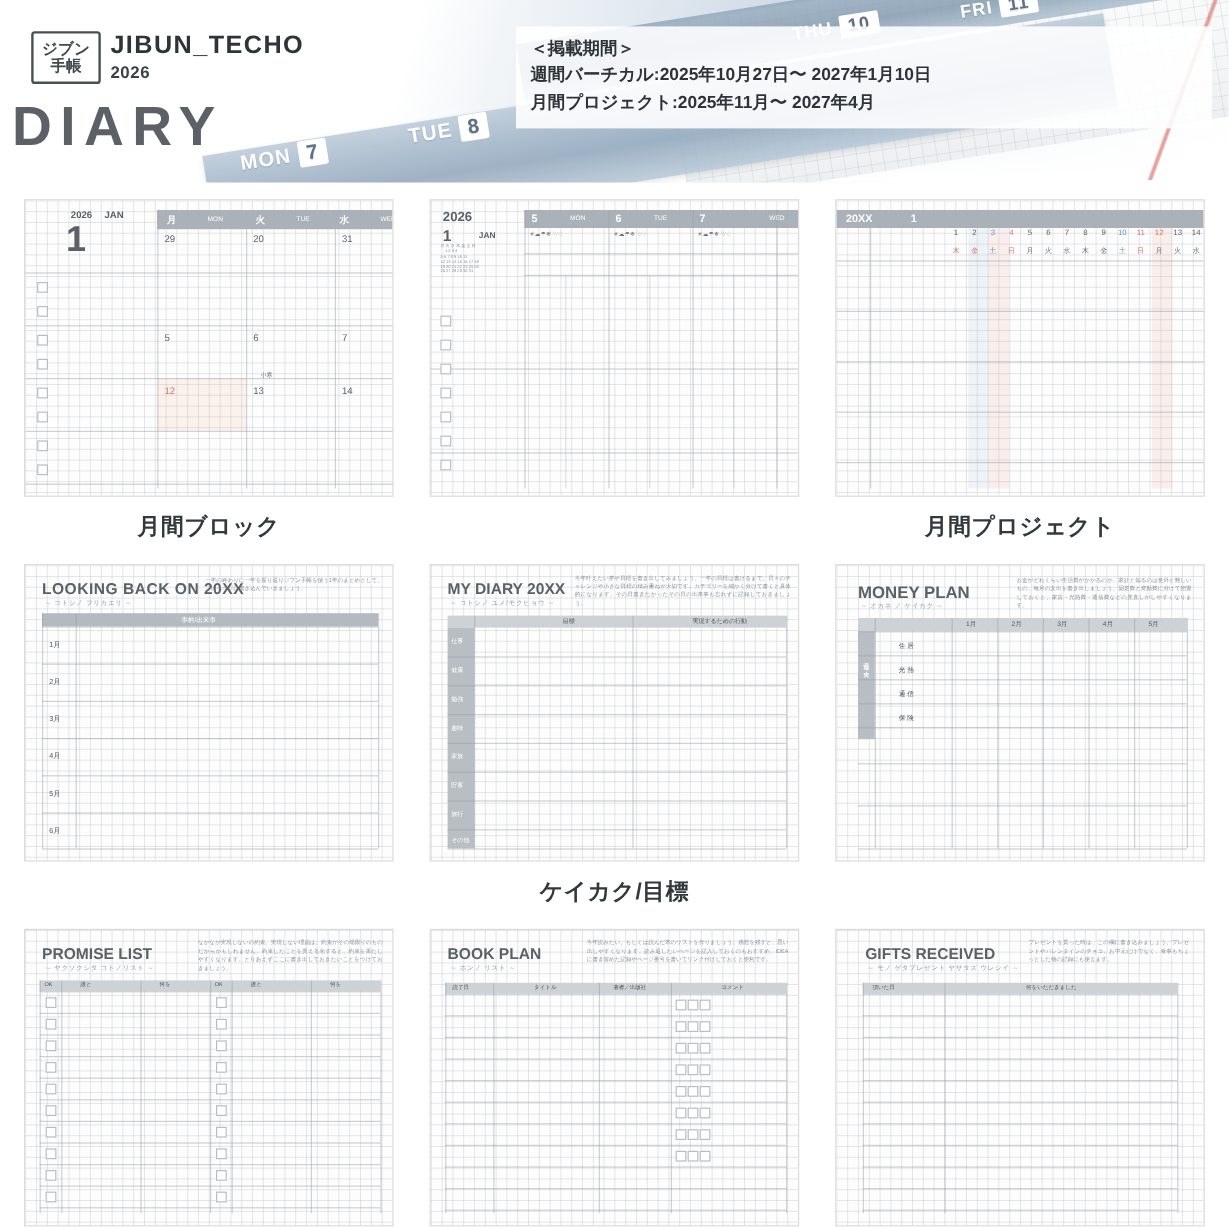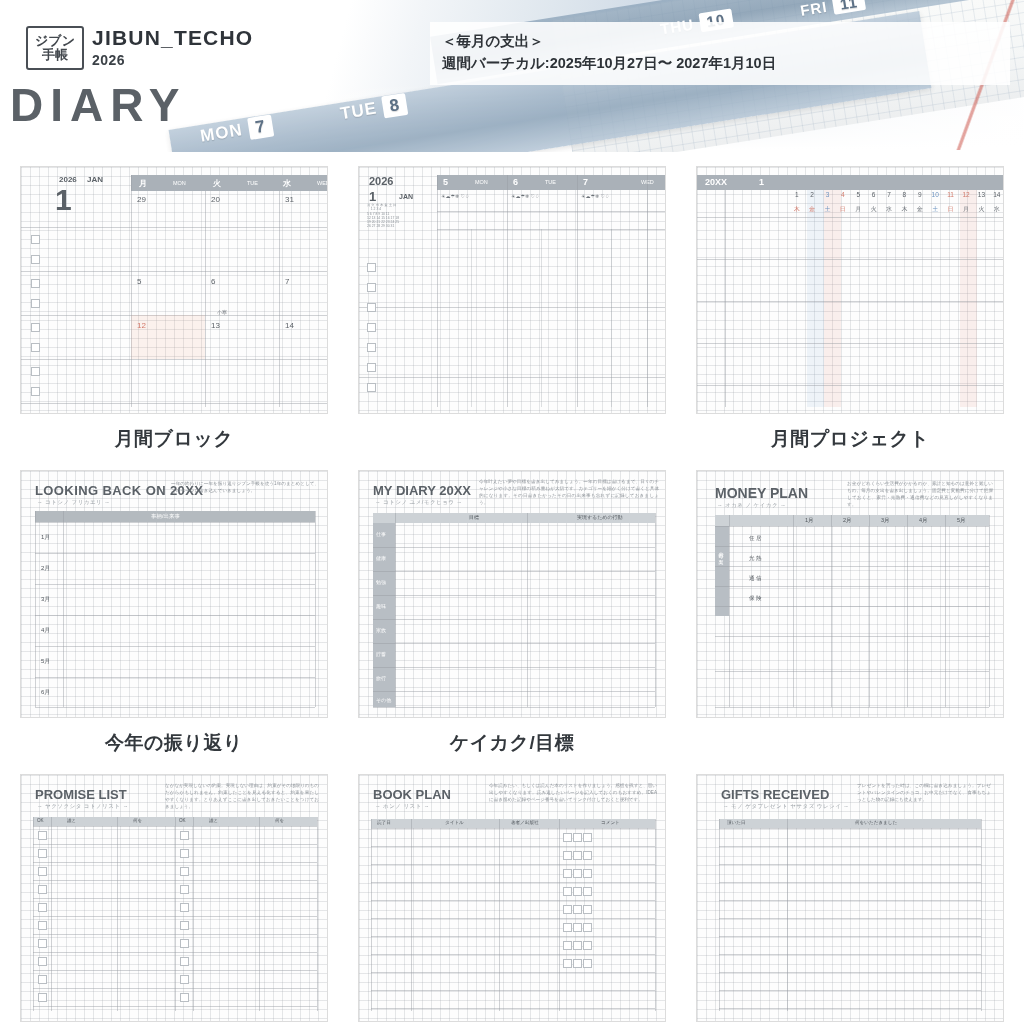--- a/index.html
+++ b/index.html
@@ -191,22 +191,23 @@
     <span>ジブン</span>
     <span>手帳</span>
   </div>
   <div class="brand">
     <div class="brand-name">JIBUN_TECHO</div>
     <div class="brand-year">2026</div>
   </div>
   <div class="diary-title">DIARY</div>
 
   <div class="notice">
-    <span class="nl">＜毎月の支出＞</span>
+    <span class="nl">＜掲載期間＞</span>
     <span class="nl">週間バーチカル:2025年10月27日〜 2027年1月10日</span>
+    <span class="nl">月間プロジェクト:2025年11月〜 2027年4月</span>
   </div>
 </div>
 
 <div class="sheet">
 
   <div class="row">
 
     <div class="cell">
       <div class="thumb">
         <div class="ruled"></div>
@@ -376,21 +377,20 @@
         <div class="hline" style="left:14px;top:175px;width:280px;"></div>
         <div class="hline" style="left:14px;top:206px;width:280px;"></div>
         <div class="hline" style="left:14px;top:236px;width:280px;"></div>
         <div class="sm-label" style="left:20px;top:62px;">1月</div>
         <div class="sm-label" style="left:20px;top:93px;">2月</div>
         <div class="sm-label" style="left:20px;top:124px;">3月</div>
         <div class="sm-label" style="left:20px;top:155px;">4月</div>
         <div class="sm-label" style="left:20px;top:186px;">5月</div>
         <div class="sm-label" style="left:20px;top:217px;">6月</div>
       </div>
-      <div class="caption">今年の振り返り</div>
     </div>
 
     <div class="cell">
       <div class="thumb">
         <div class="ruled"></div>
         <div class="ttl" style="left:14px;top:12px;font-size:13px;">MY DIARY 20XX</div>
         <div class="ttl-sub" style="left:16px;top:28px;">～ コトシノ ユメ/モクヒョウ ～</div>
         <div class="blurb" style="left:120px;top:8px;width:180px;">今年叶えたい夢や目標を書き出してみましょう。一年の目標は書けるまで、日々のチャレンジや小さな目標の積み重ねが大切です。カテゴリーを細かく分けて書くと具体的になります。その日書きたかったその日の出来事も忘れずに記録しておきましょう。</div>
         <div class="tbl-hdr2" style="left:14px;top:42px;width:282px;height:10px;"></div>
         <div class="sm-label" style="left:110px;top:43px;font-size:5px;">目標</div>

